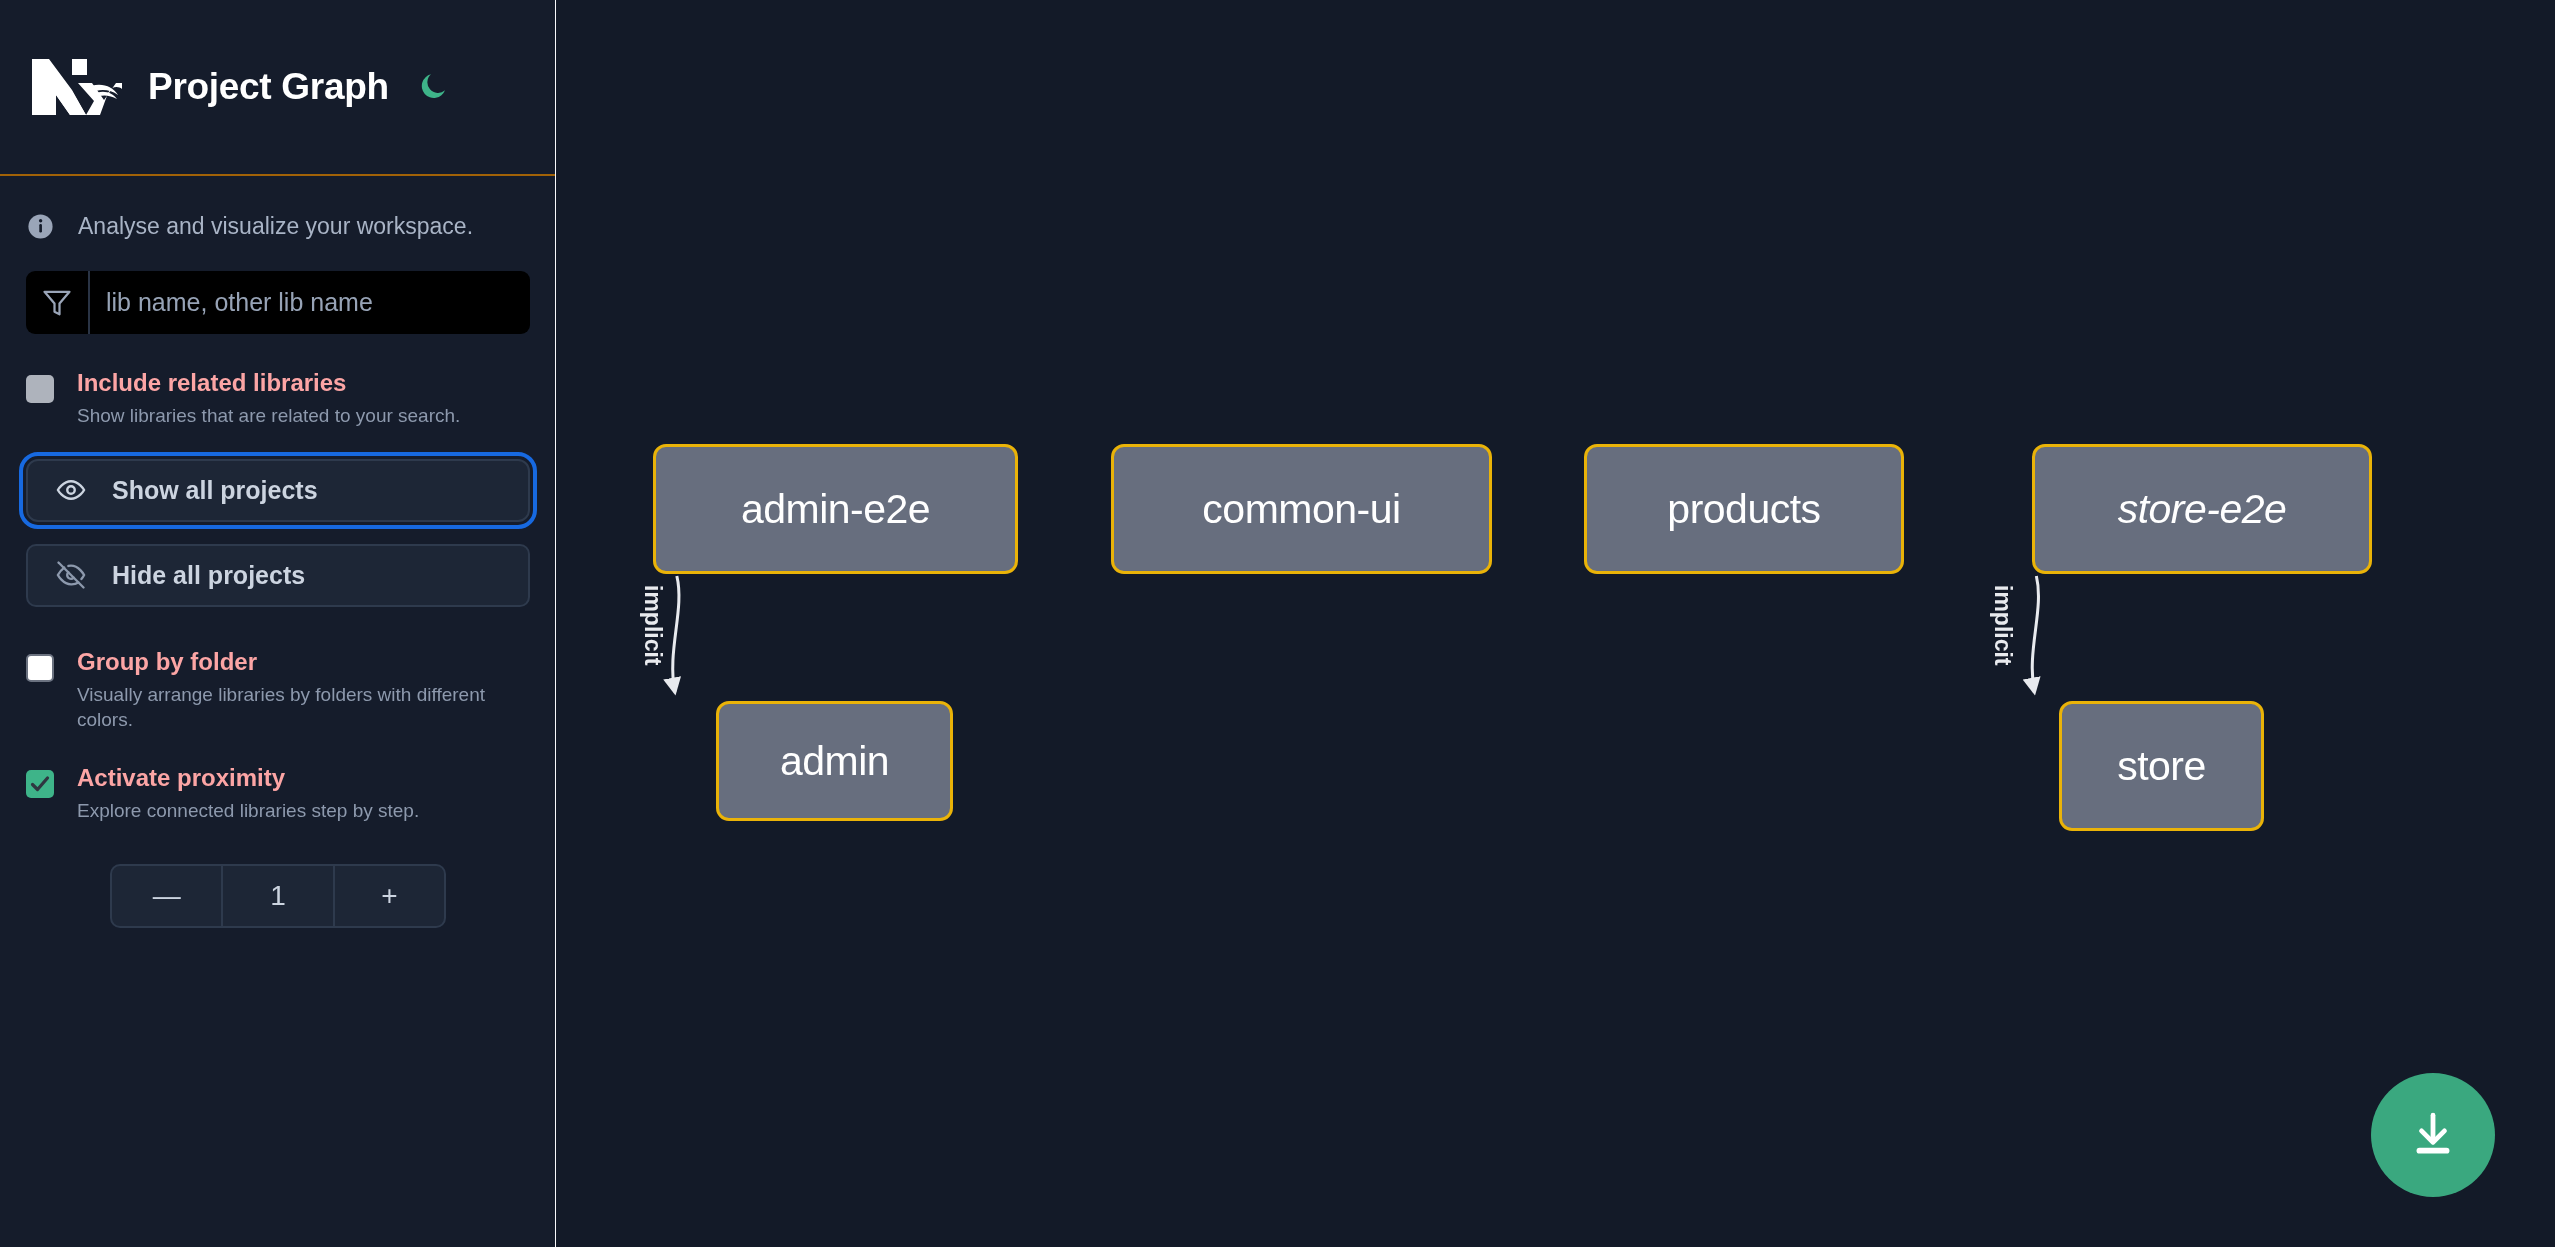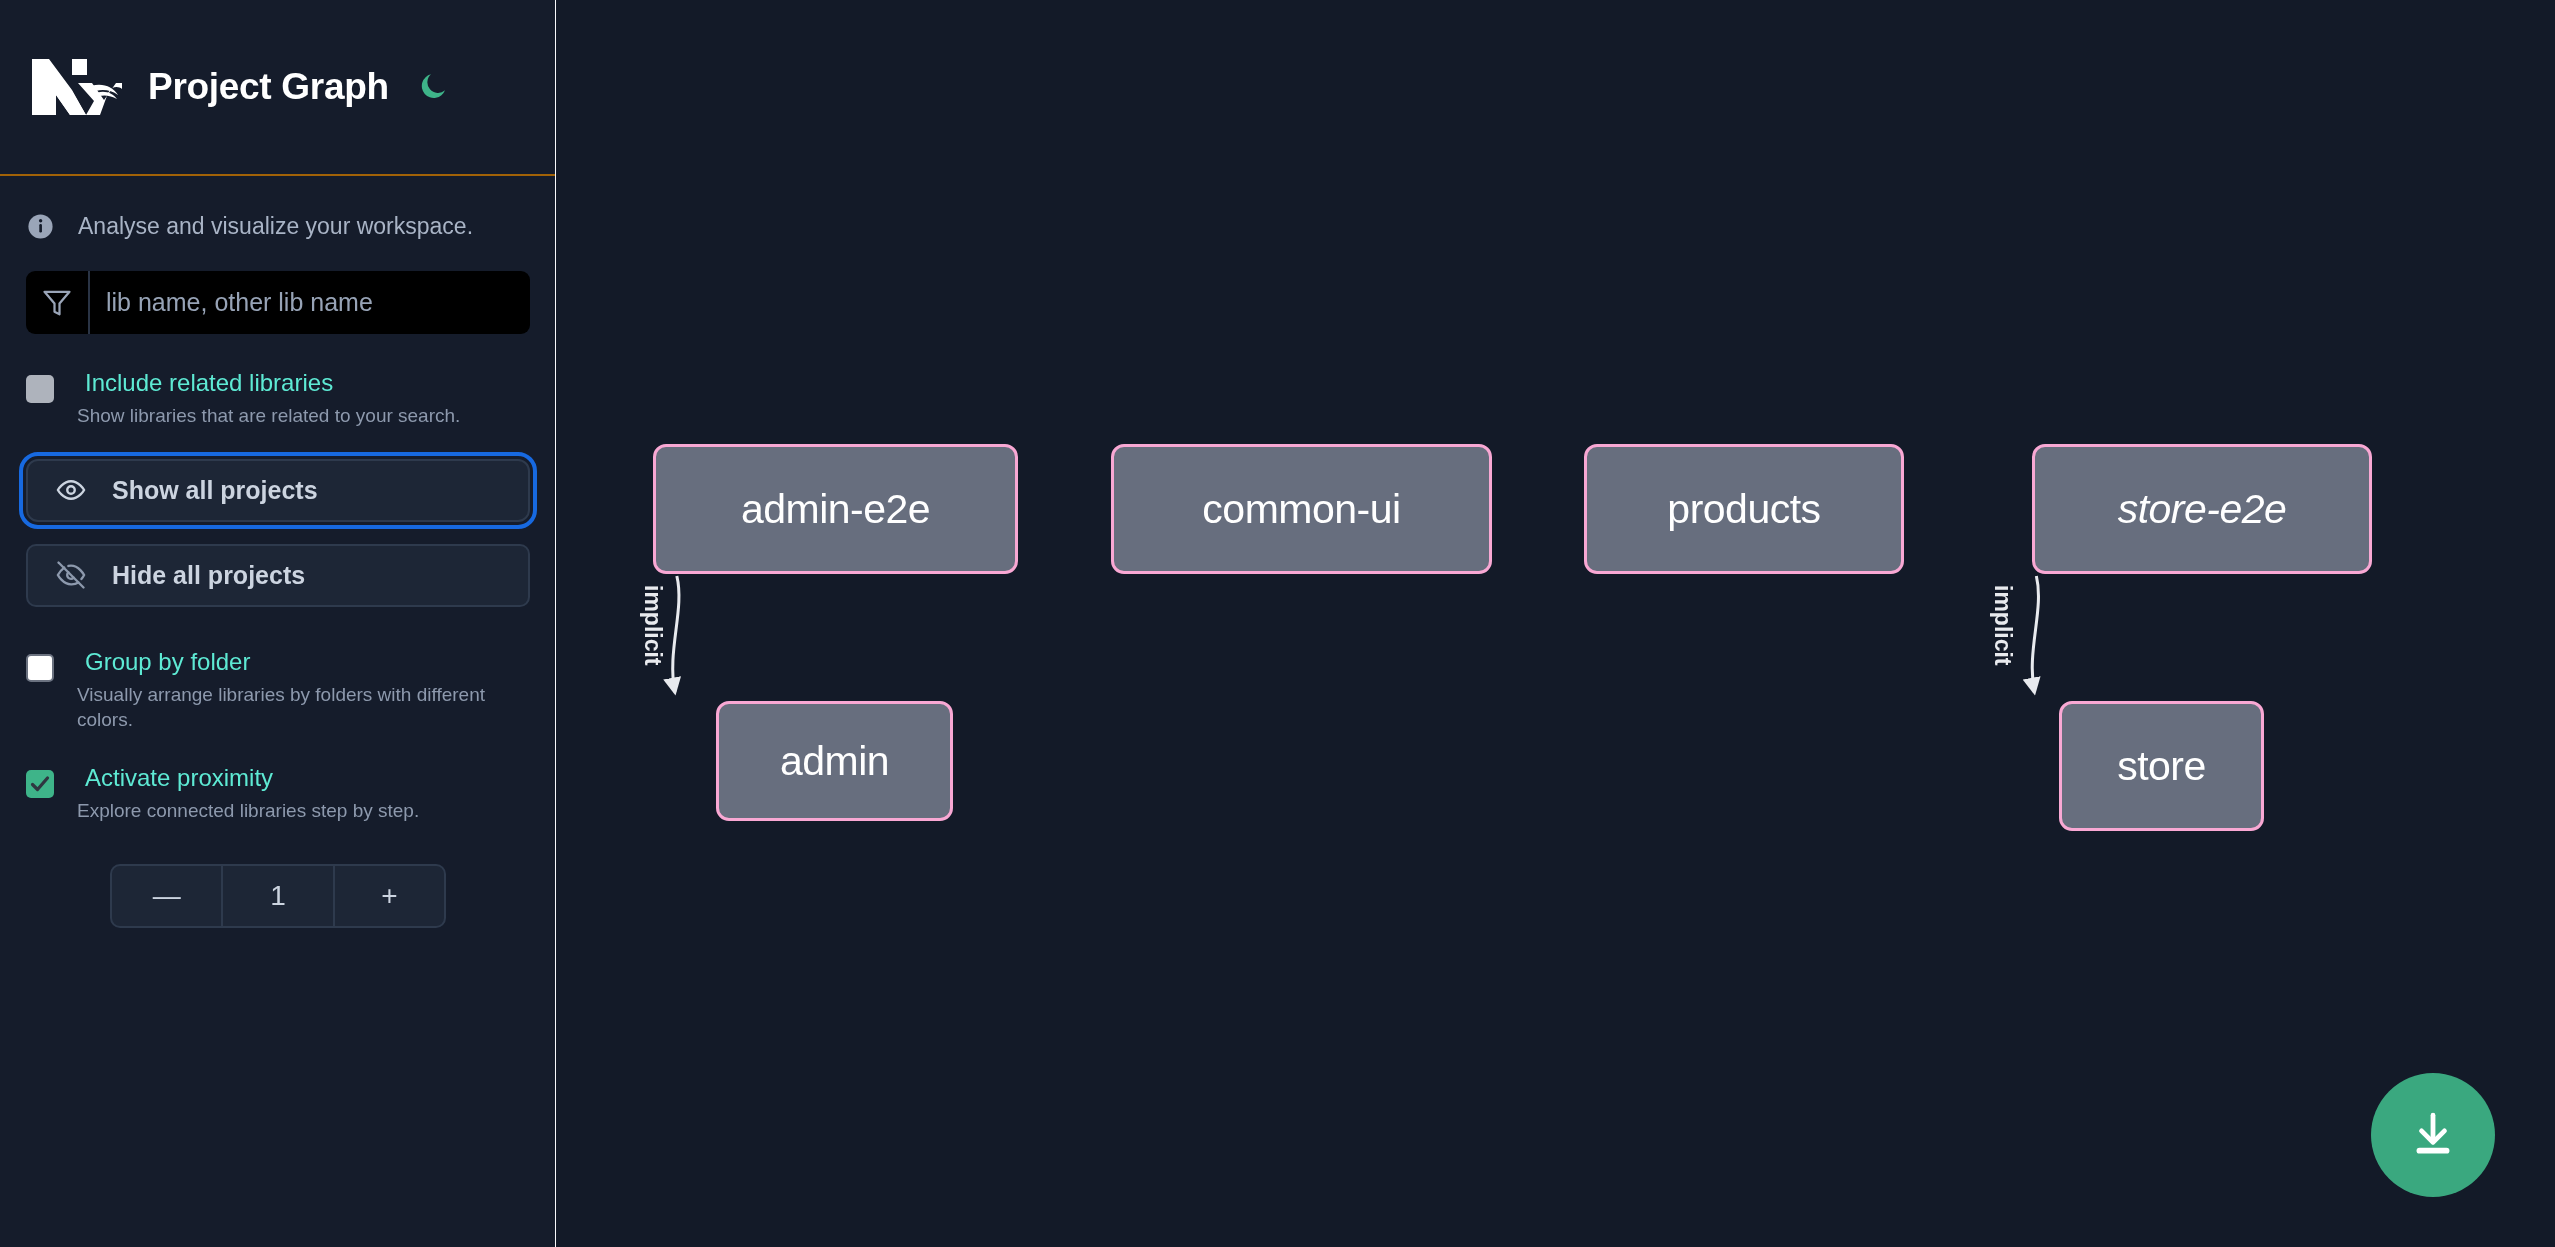--- a/index.html
+++ b/index.html
@@ -78,22 +78,22 @@
     flex: 0 0 28px; width: 28px; height: 28px;
     border-radius: 5px; margin-top: 7px;
     position: relative;
   }
   .cb.gray  { background: #aeb3bc; }
   .cb.white { background: #ffffff; border: 2px solid #6b7280; }
   .cb.green { background: #3eb489; }
   .cb.green svg { position: absolute; left: 3px; top: 3px; }
   .check-texts { margin-left: 23px; }
   .check-title {
-    font-size: 24px; font-weight: 400; color: #5eead4;
-    line-height: 1.25; margin-bottom: 5px; margin-left: 8px;
+    font-size: 24px; font-weight: 700; color: #fca5a5;
+    line-height: 1.25; margin-bottom: 5px;
   }
   .check-desc {
     font-size: 19px; color: #8d99ad; line-height: 1.35;
     max-width: 420px;
   }
 
   
   .btn-group { margin: 6px 0 40px 0; }
   .pg-btn {
     display: flex; align-items: center;
@@ -150,21 +150,21 @@
     flex: 1 1 auto;
     height: 1247px;
     background: #131a28;
     overflow: hidden;
   }
   .graph-svg { position: absolute; inset: 0; width: 100%; height: 100%; }
 
   .node {
     position: absolute;
     background: #676e7e;
-    border: 3px solid #f9a8d4;
+    border: 3px solid #eab308;
     border-radius: 13px;
     display: flex; align-items: center; justify-content: center;
     color: #ffffff;
     font-size: 41px;
     letter-spacing: -0.5px;
     cursor: pointer;
     white-space: nowrap;
   }
 
   .fab {

